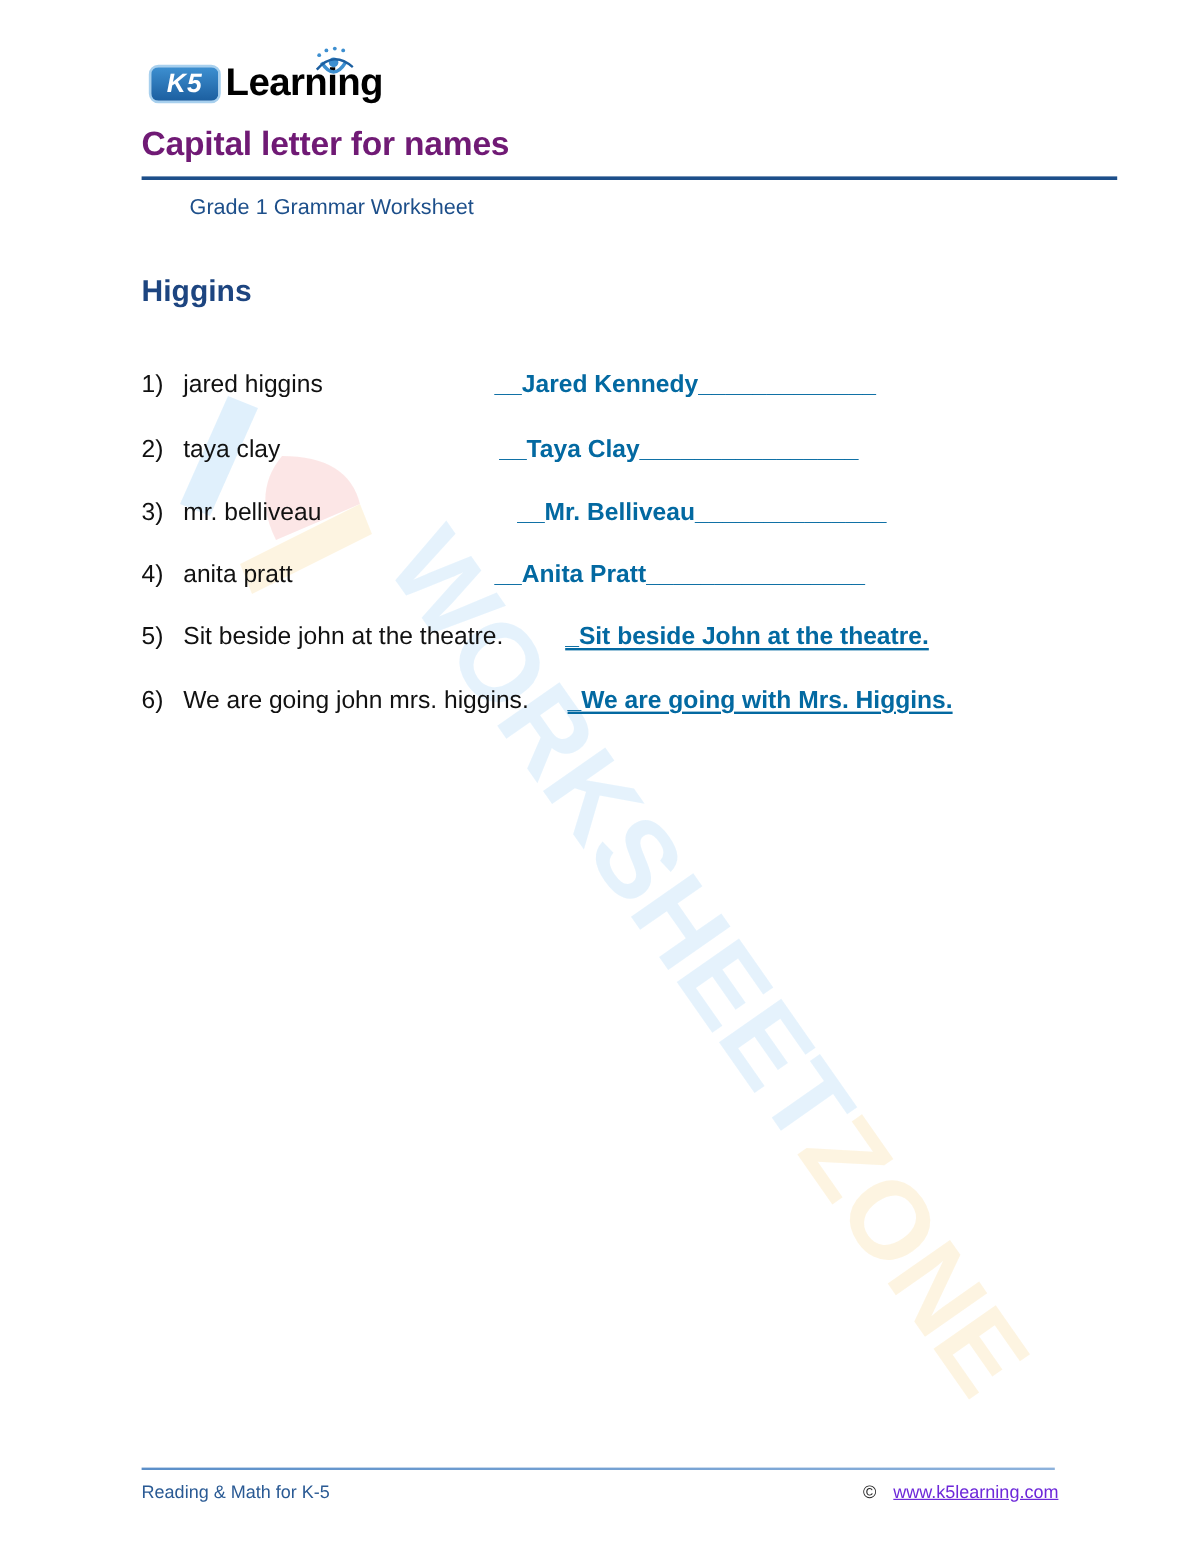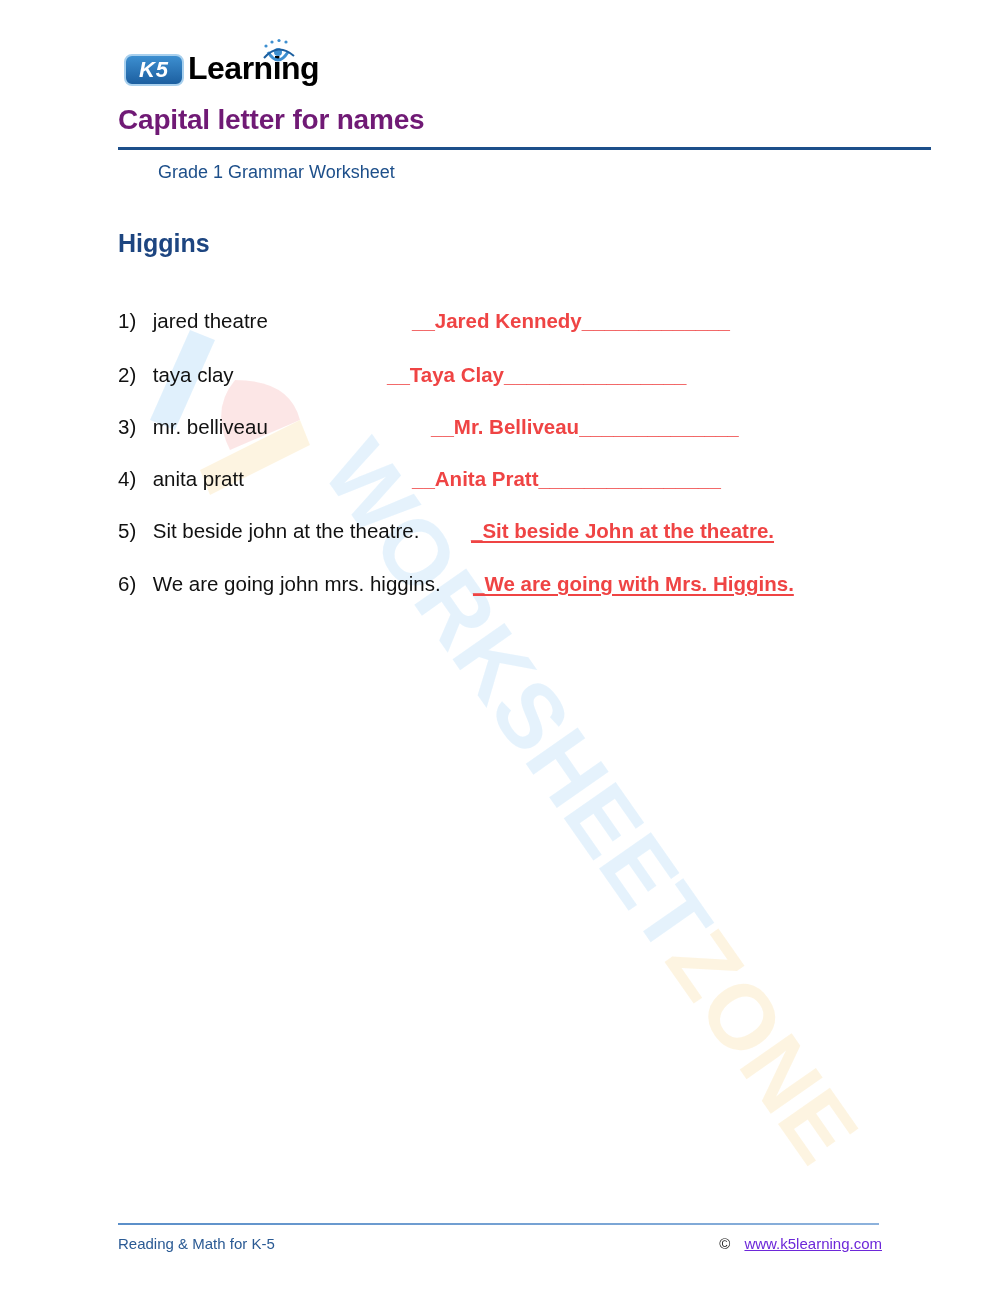--- a/index.html
+++ b/index.html
@@ -27,21 +27,21 @@
     color: #701a75; letter-spacing: -0.2px;
   }
   .title-rule { position: absolute; left: 118px; top: 147px; width: 813px; height: 3px; background: #1d4f8a; }
   .subtitle { position: absolute; left: 118px; top: 162px; font-size: 18px; color: #1d4f8a; margin-left: 40px; }
   .answers-heading {
     position: absolute; left: 118px; top: 229px; font-size: 25px; font-weight: bold; color: #1d4580;
   }
   .row { position: absolute; left: 118px; font-size: 20.5px; color: #111; white-space: nowrap; }
   .row .num { display: inline-block; width: 29px; }
   .ans {
-    position: absolute; font-size: 20.5px; font-weight: bold; color: #ef4444;
+    position: absolute; font-size: 20.5px; font-weight: bold; color: #0369a1;
     white-space: nowrap;
   }
   .footer-rule {
     position: absolute; left: 118px; top: 1223px; width: 761px; height: 2px;
     background: linear-gradient(90deg, #5b8fc9, #8db2dc);
   }
   .footer-left { position: absolute; left: 118px; top: 1235px; font-size: 15px; color: #2a5a94; }
   .footer-right { position: absolute; right: 118px; top: 1235px; font-size: 15px; color: #222; }
   .footer-right a { color: #6d28d9; text-decoration: underline; margin-left: 10px; }
 </style>
@@ -72,31 +72,31 @@
 </div>
 
 <div class="title">Capital letter for names</div>
 <div class="title-rule"></div>
 <div class="subtitle">Grade 1 Grammar Worksheet</div>
 
 <div class="answers-heading">Higgins</div>
 
 <div class="row" style="top:309px">
   <span class="num">1)</span>
-  <span>jared theatre</span>
+  <span>jared higgins</span>
 </div>
 <div class="ans" style="left:412px; top:309px;">
   <span>__Jared Kennedy_____________</span>
 </div>
 
 <div class="row" style="top:363px">
   <span class="num">2)</span>
   <span>taya clay</span>
 </div>
-<div class="ans" style="left:387px; top:363px;">
+<div class="ans" style="left:416px; top:363px;">
   <span>__Taya Clay________________</span>
 </div>
 
 <div class="row" style="top:415px">
   <span class="num">3)</span>
   <span>mr. belliveau</span>
 </div>
 <div class="ans" style="left:412px; top:415px;margin-left:19px;">
   <span>__Mr. Belliveau______________</span>
 </div>

